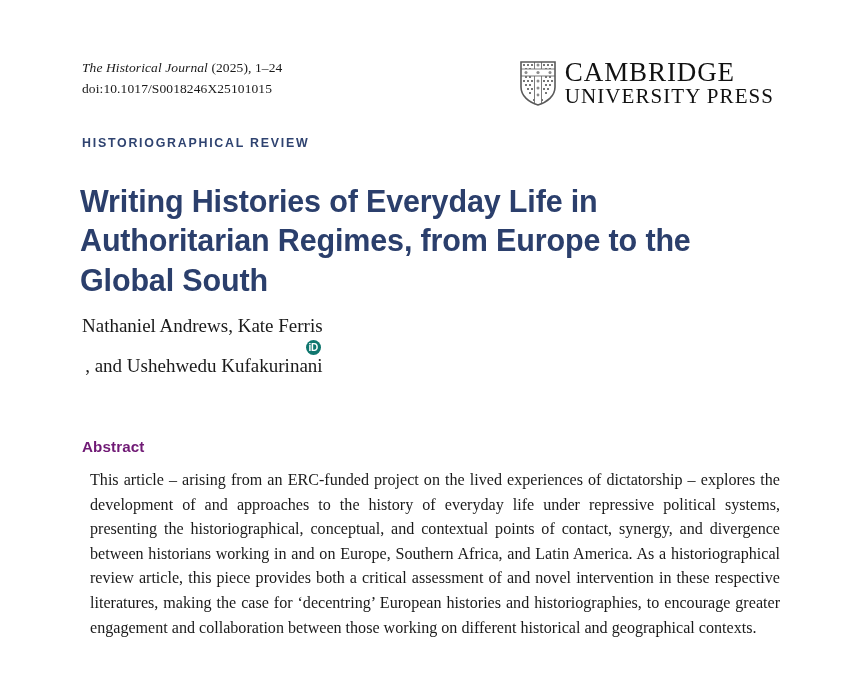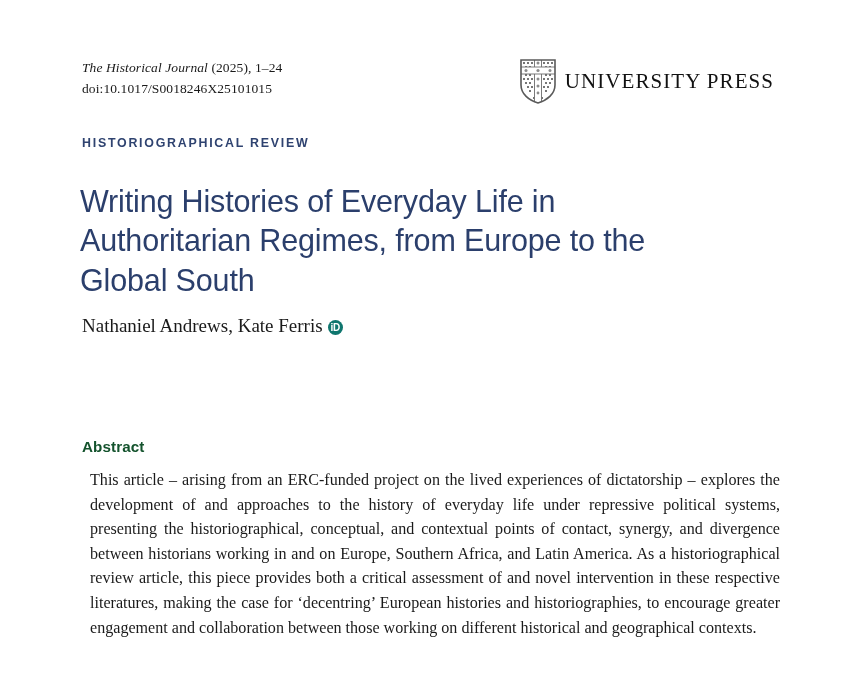--- a/index.html
+++ b/index.html
@@ -94,39 +94,40 @@
   }
 
   
   .article-title {
     position: absolute;
     left: 80px;
     top: 182px;
     width: 640px;
     font-family: "Liberation Sans", "DejaVu Sans", sans-serif;
     font-size: 30.5px;
-    font-weight: 400;
+    font-weight: 700;
     line-height: 1.29;
     letter-spacing: -0.15px;
     color: #2b3f6c;
     margin: 0;
   }
 
   
   .authors {
     position: absolute;
     left: 82px;
     top: 314px;
     font-family: "Liberation Serif", "DejaVu Serif", serif;
     font-size: 19px;
     line-height: 1.3;
     color: #1a1a1a;
     display: flex;
-    align-items: center;
+    align-items: flex-end;
     flex-wrap: wrap;
+    flex-direction: column;
   }
   .orcid {
     display: inline-block;
     width: 15px;
     height: 15px;
     border-radius: 50%;
     background: #0f766e;
     color: #ffffff;
     font-family: "Liberation Sans", "DejaVu Sans", sans-serif;
     font-size: 10px;
@@ -158,21 +159,21 @@
   }
 
   
   .abstract-heading {
     position: absolute;
     left: 82px;
     top: 438px;
     font-family: "Liberation Sans", "DejaVu Sans", sans-serif;
     font-size: 15.2px;
     font-weight: 700;
-    color: #14532d;
+    color: #701a75;
     letter-spacing: 0.1px;
   }
   .abstract-body {
     position: absolute;
     left: 82px;
     top: 460px;
     width: 690px;
     font-family: "Liberation Serif", "DejaVu Serif", serif;
     font-size: 16.1px;
     line-height: 1.53;
@@ -257,31 +258,33 @@
             <circle cx="6" cy="11.5" r="1.5"></circle>
             <circle cx="30" cy="11.5" r="1.5"></circle>
             <circle cx="18" cy="20" r="1.5"></circle>
             <circle cx="18" cy="27" r="1.5"></circle>
             <circle cx="18" cy="34" r="1.4"></circle>
           </g>
         </g>
         <path d="M1 1 H35 V26 C35 35 27 41.5 18 44 C9 41.5 1 35 1 26 Z" fill="none" stroke="#5a5a5a" stroke-width="1.6"></path>
       </svg>
       <div class="cup-words">
+        <span class="l1">CAMBRIDGE</span>
         <span class="l2">UNIVERSITY PRESS</span>
       </div>
     </div>
   </div>
 
   <div class="article-type">HISTORIOGRAPHICAL REVIEW</div>
 
   <h1 class="article-title">Writing Histories of Everyday Life in Authoritarian Regimes, from Europe to the Global South</h1>
 
   <div class="authors">
     <span>Nathaniel Andrews, Kate Ferris</span>
     <span class="orcid">iD</span>
+    <span>, and Ushehwedu Kufakurinani</span>
   </div>
 
 
   <div class="abstract-heading">Abstract</div>
   <p class="abstract-body">This article – arising from an ERC-funded project on the lived experiences of dictatorship – explores the development of and approaches to the history of everyday life under repressive political systems, presenting the historiographical, conceptual, and contextual points of contact, synergy, and divergence between historians working in and on Europe, Southern Africa, and Latin America. As a historiographical review article, this piece provides both a critical assessment of and novel intervention in these respective literatures, making the case for ‘decentring’ European histories and historiographies, to encourage greater engagement and collaboration between those working on different historical and geographical contexts.</p>
 
 </div>
 
 </body></html>

